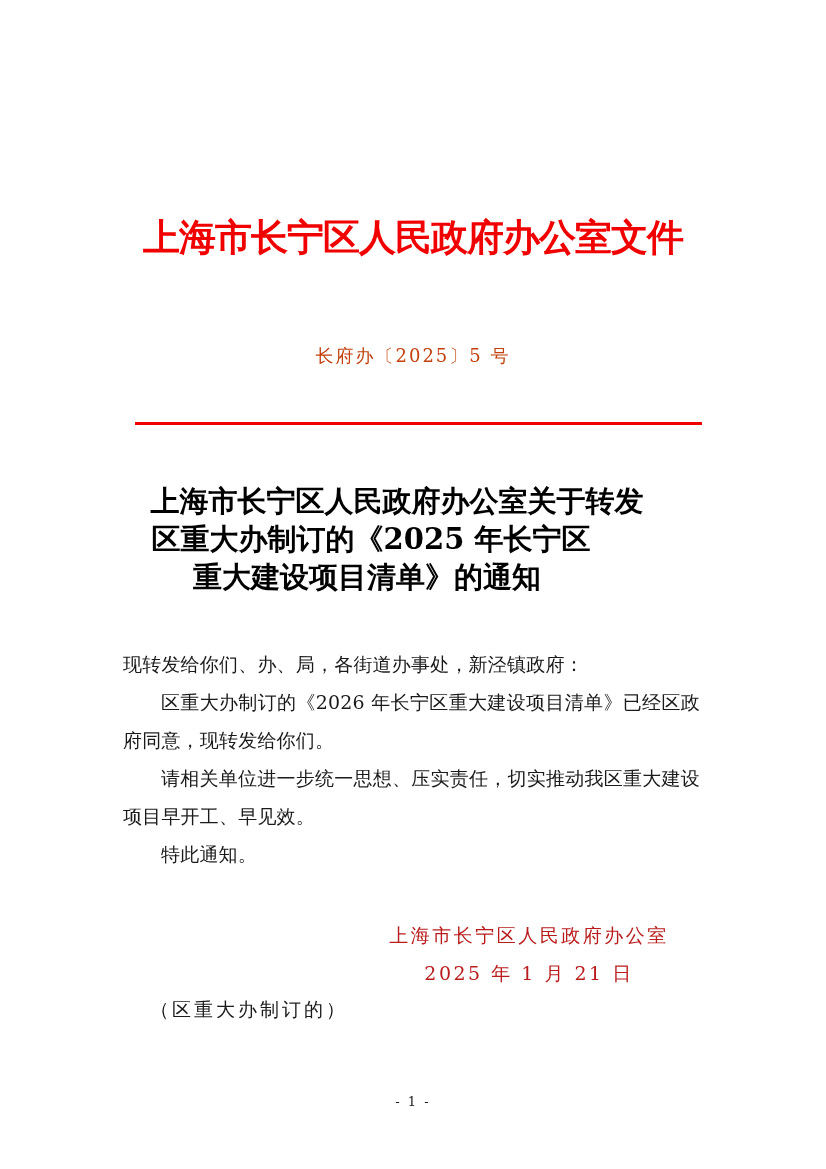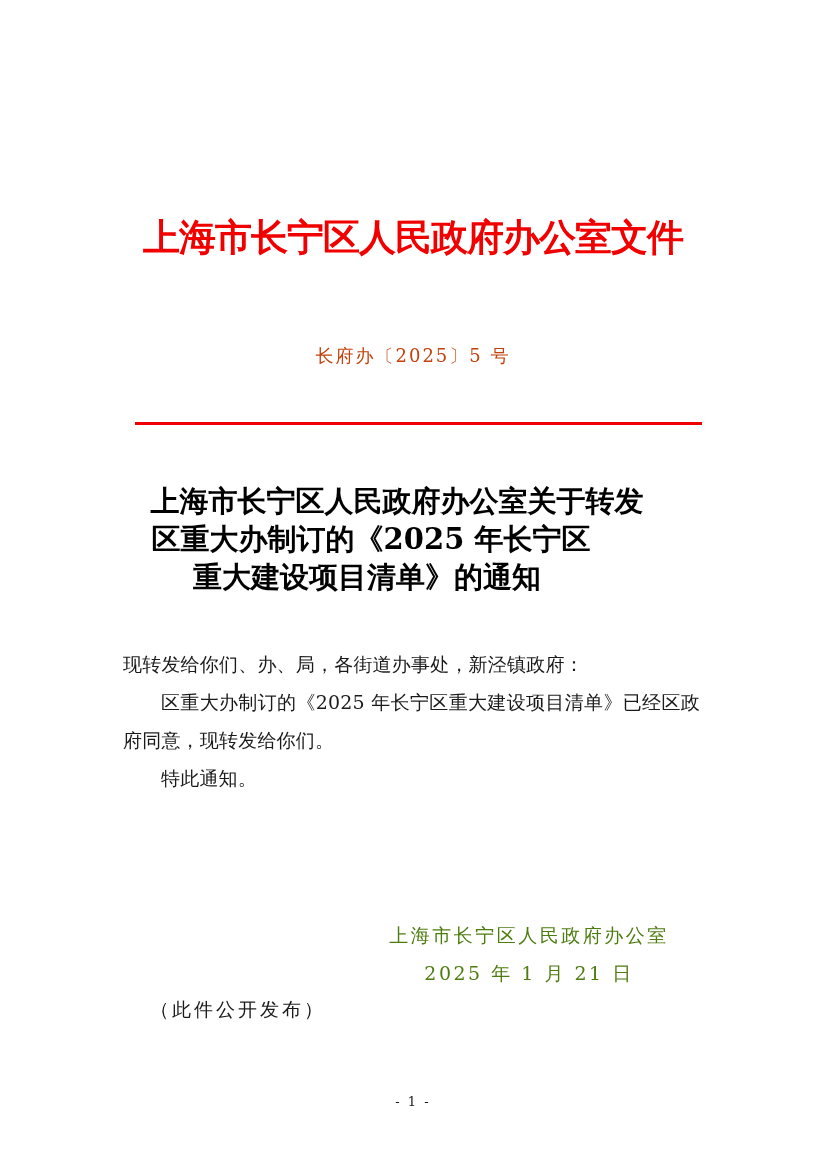--- a/index.html
+++ b/index.html
@@ -74,21 +74,21 @@
   .doc-body p.indent { text-indent: 2em; }
   .signature-block {
     position: absolute;
     top: 905px;
     left: 388px;
     width: 282px;
     text-align: center;
     font-size: 19px;
     line-height: 38px;
     letter-spacing: 2.5px;
-    color: #4d7c0f;
+    color: #b91c1c;
     white-space: nowrap;
   }
   .publish-note {
     position: absolute;
     top: 979px;
     left: 150px;
     font-size: 19px;
     line-height: 38px;
     letter-spacing: 3px;
     color: #1a1a1a;
@@ -116,26 +116,27 @@
   <div class="red-line"></div>
 
   <div class="doc-title">
     <div class="t1">上海市长宁区人民政府办公室关于转发</div>
     <div class="t2">区重大办制订的《2025 年长宁区</div>
     <div class="t3">重大建设项目清单》的通知</div>
   </div>
 
   <div class="doc-body">
     <p>现转发给你们、办、局，各街道办事处，新泾镇政府：</p>
-    <p class="indent">区重大办制订的《2025 年长宁区重大建设项目清单》已经区政府同意，现转发给你们。</p>
+    <p class="indent">区重大办制订的《2026 年长宁区重大建设项目清单》已经区政府同意，现转发给你们。</p>
+    <p class="indent">请相关单位进一步统一思想、压实责任，切实推动我区重大建设项目早开工、早见效。</p>
     <p class="indent">特此通知。</p>
   </div>
 
   <div class="signature-block">
     <div>上海市长宁区人民政府办公室</div>
     <div>2025 年 1 月 21 日</div>
   </div>
 
-  <div class="publish-note">（此件公开发布）</div>
+  <div class="publish-note">（区重大办制订的）</div>
 
   <div class="page-number">- 1 -</div>
 
 </div>
 
 </body></html>

